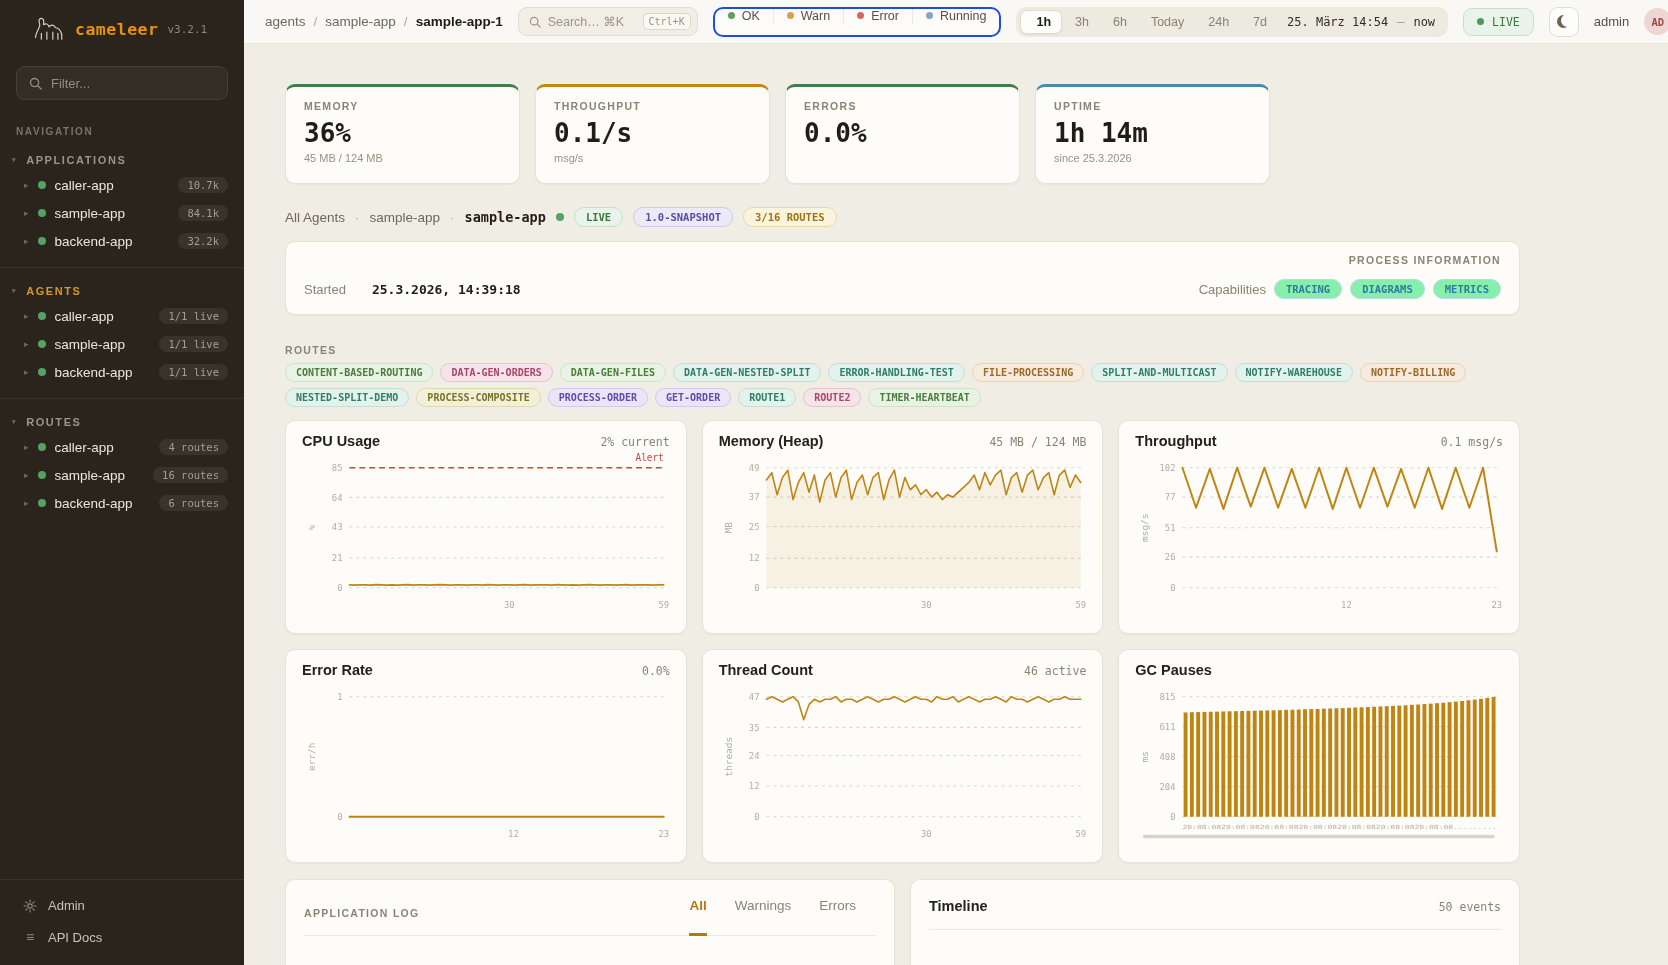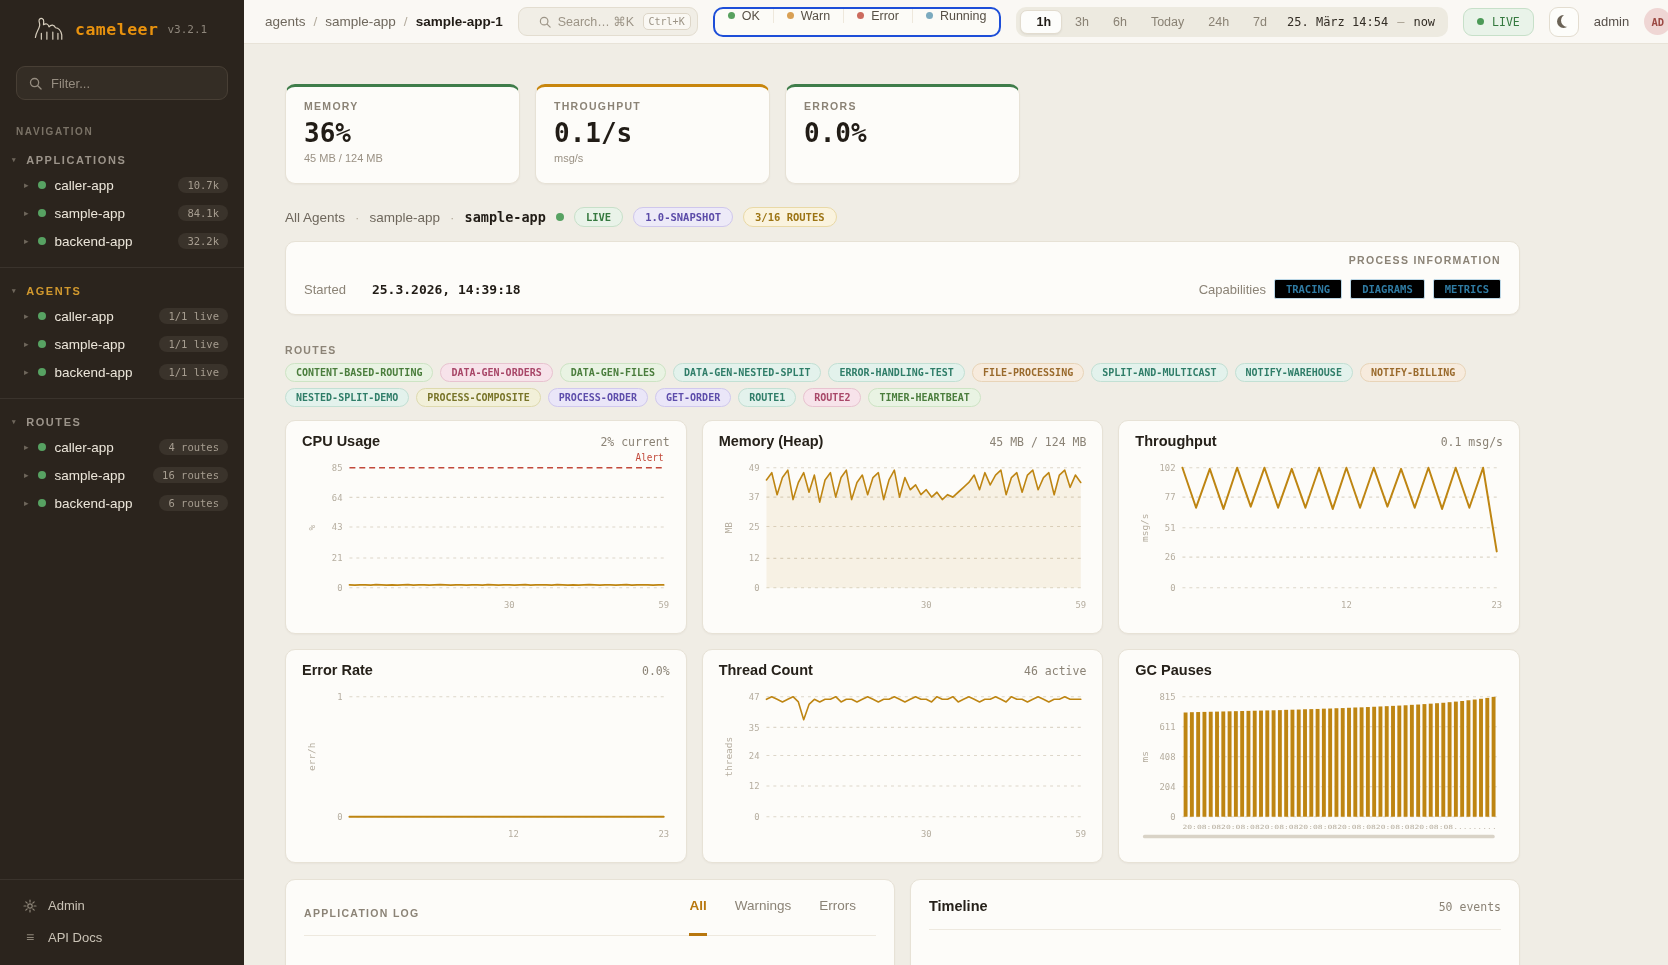--- a/index.html
+++ b/index.html
@@ -36,21 +36,21 @@
   .foot-icon { color:#8d8578; width:14px; display:flex; justify-content:center; font-size:14px;}
 
   
   .main { flex:1; display:flex; flex-direction:column; min-width:0; }
   .topbar { height:44px; background:#faf8f4; border-bottom:1px solid #e8e3d8;
     display:flex; align-items:center; padding:0 18px 0 21px; gap:15px; flex:none;}
   .crumbs { display:flex; gap:8px; font-size:13.5px; color:#6e675c; align-items:center; white-space:nowrap;}
   .crumb-last { color:#211c16; font-weight:bold; }
   .crumb-sep { color:#b4ac9e; }
   .searchbox { width:180px; height:29px; background:#f1eee6; border:1px solid #e3ddd0; border-radius:9px;
-    display:flex; align-items:center; padding:0 6px 0 20px; gap:7px; color:#9c9486; font-size:12.5px; cursor:text; flex:none;text-align:right;}
+    display:flex; align-items:center; padding:0 6px 0 10px; gap:7px; color:#9c9486; font-size:12.5px; cursor:text; flex:none;text-align:right;}
   .kbd { margin-left:auto; border:1px solid #ddd6c8; background:#faf8f3; border-radius:5px;
     font-family:"DejaVu Sans Mono",monospace; font-size:10px; color:#9c9486; padding:2px 5px; }
   .seg-group { display:flex; align-items:flex-start; background:#fcfbf7; border:2px solid #1d4ed8;
     border-radius:10px; overflow:hidden; height:30px; flex:none;}
   .seg { display:flex; align-items:center; gap:7px; padding:0 13px; font-size:12.5px; color:#575046;
     border-left:1px solid #eee8dc; cursor:pointer; }
   .seg:first-child { border-left:none; }
   .seg .dot { width:7px; height:7px; border-radius:50%; }
   .time-group { display:flex; align-items:center; background:#edeae0; border-radius:10px; height:30px;
     padding:0 4px; gap:2px; flex:none;}
@@ -93,21 +93,21 @@
   .badge-purple { background:#edeaf8; border-color:#cfc7ec; color:#5b4ba8; }
   .badge-amber { background:#faf3de; border-color:#e9d9a6; color:#9c7413; }
 
   .process-card { padding:12px 18px 15px; margin-bottom:29px; }
   .panel-label { font-size:10.5px; font-weight:bold; letter-spacing:1.3px; color:#8b8376;text-align:right; }
   .process-row { display:flex; align-items:center; margin-top:13px; }
   .muted-label { font-size:13px; color:#8b8376; }
   .process-value { font-family:"DejaVu Sans Mono",monospace; font-size:13px; font-weight:bold; color:#211c16; margin-left:26px;}
   .process-caps { margin-left:auto; display:flex; align-items:center; gap:8px; }
   .cap-pill { font-family:"DejaVu Sans Mono",monospace; font-size:10.5px; font-weight:bold; color:#2f7ba3;
-    border:1px solid #bcd7e6; background:#000000; border-radius:2px; padding:3px 11px; cursor:pointer;}
+    border:1px solid #bcd7e6; background:#86efac; border-radius:10px; padding:3px 11px; cursor:pointer;}
 
   .routes-block { margin-bottom:13px; }
   .routes-title { font-size:10.5px; font-weight:bold; letter-spacing:1.3px; color:#8b8376; margin-bottom:7px; }
   .tags { display:flex; flex-wrap:wrap; gap:6px 7px; }
   .tag { font-family:"DejaVu Sans Mono",monospace; font-size:10px; font-weight:bold;
     padding:3px 10px; border-radius:10px; border:1px solid; cursor:pointer;}
   .tag-green  { background:#e9f3e3; border-color:#cde4c4; color:#4a7d3c; }
   .tag-pink   { background:#f7e3ea; border-color:#e8c3d0; color:#a84768; }
   .tag-mint   { background:#e3f2ec; border-color:#c2e0d4; color:#2f7d68; }
   .tag-tan    { background:#f7ebdd; border-color:#e8d4b8; color:#9a6a2c; }
@@ -329,20 +329,25 @@
             <div class="stat-sub">45 MB / 124 MB</div>
           </div>
           <div class="card-base stat-card" style="--acc: #c8860d;">
             <div class="stat-label">THROUGHPUT</div>
             <div class="stat-value">0.1/s</div>
             <div class="stat-sub">msg/s</div>
           </div>
           <div class="card-base stat-card" style="--acc: #3f7d4a;">
             <div class="stat-label">ERRORS</div>
             <div class="stat-value">0.0%</div>
+          </div>
+          <div class="card-base stat-card" style="--acc: #4a89a8;">
+            <div class="stat-label">UPTIME</div>
+            <div class="stat-value">1h 14m</div>
+            <div class="stat-sub">since 25.3.2026</div>
           </div>
         </div>
 
       <div class="agent-row" id="agent-row">
           <span>All Agents</span>
           <span class="agent-sep">·</span>
           <span>sample-app</span>
           <span class="agent-sep">·</span>
           <span class="agent-name">sample-app</span>
           <span class="dot-green"></span>

